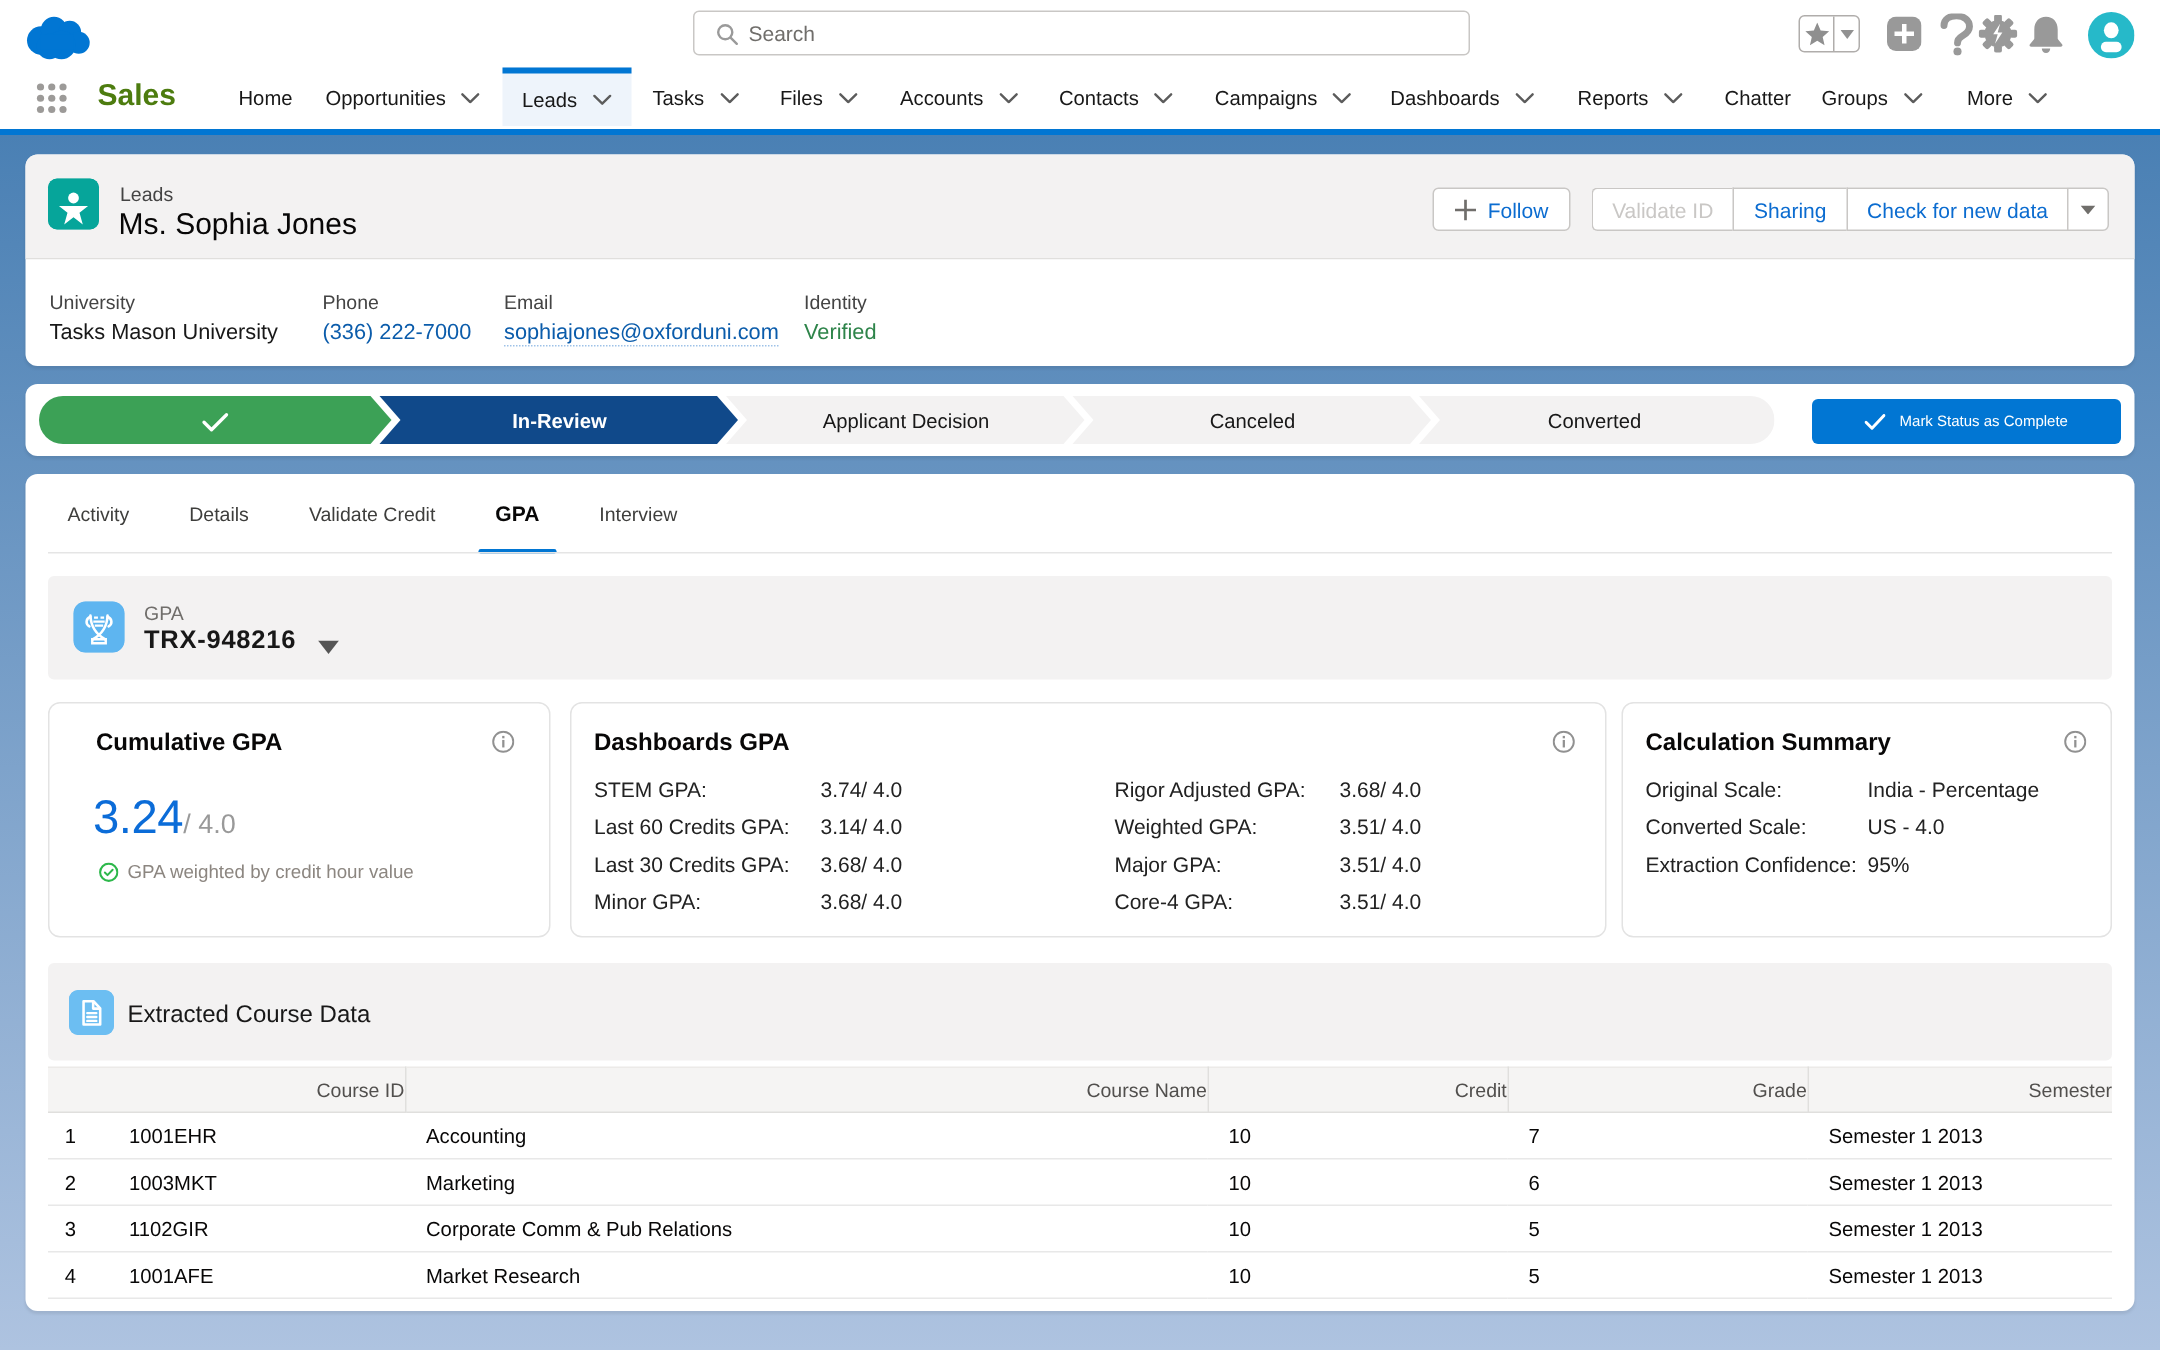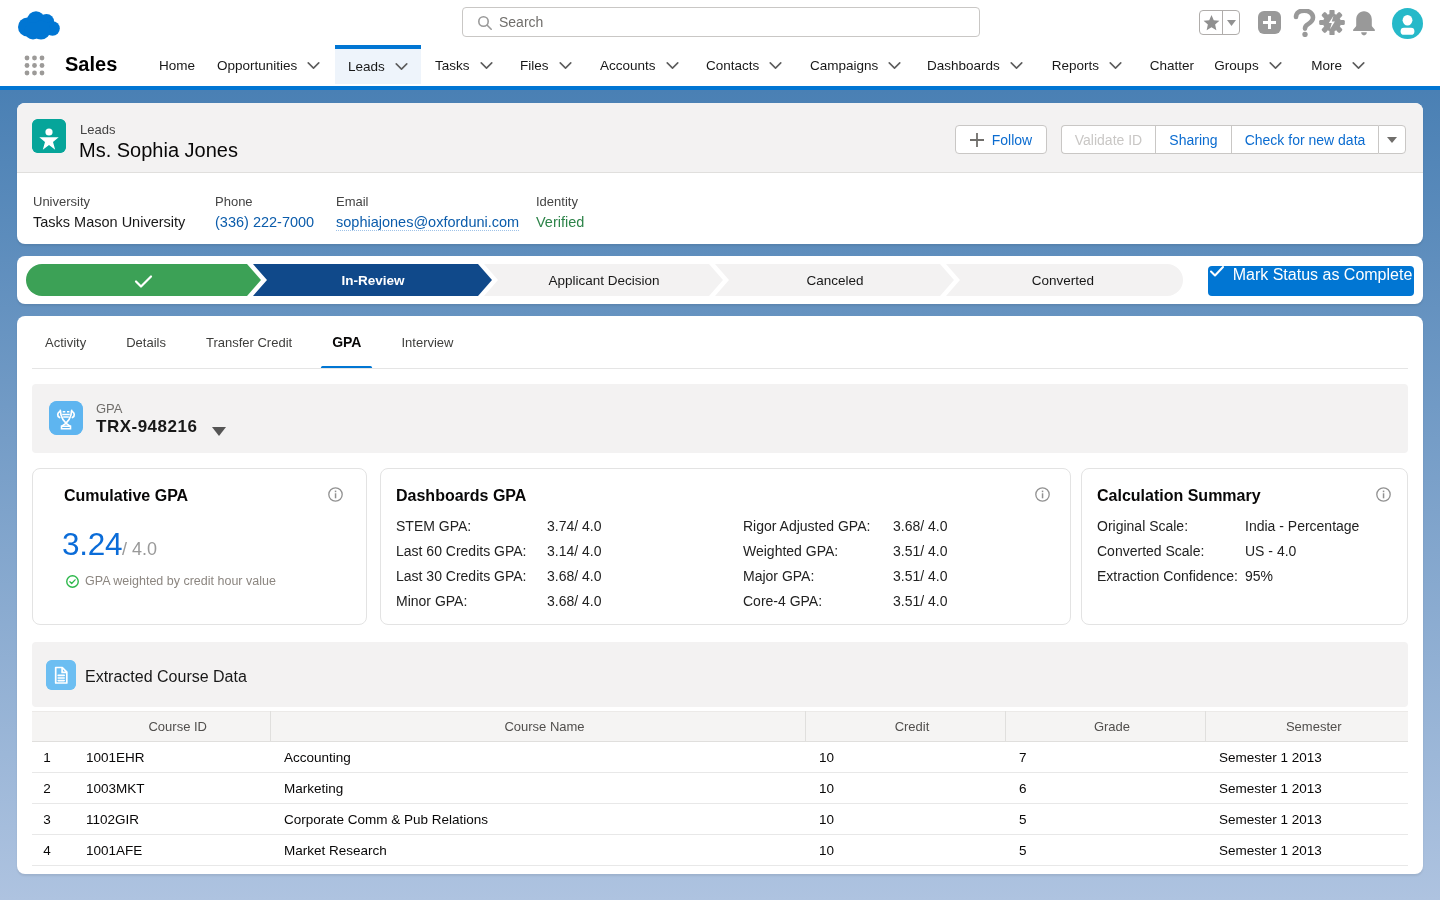--- a/index.html
+++ b/index.html
@@ -17,21 +17,21 @@
 .hicons { position:absolute; top:0; left:0; width:1440px; height:45px; }
 .favgrp { position:absolute; left:1199px; top:10px; width:41px; height:25px; border:1px solid #b0adab; border-radius:4px; display:flex; }
 .favgrp .c1 { width:23px; border-right:1px solid #b0adab; display:flex; align-items:center; justify-content:center; }
 .favgrp .c2 { flex:1; display:flex; align-items:center; justify-content:center; }
 .hic { position:absolute; top:11px; }
 .avatar { position:absolute; left:1392px; top:8px; width:31px; height:31px; }
 
 
 .nav { position:absolute; top:45px; left:0; width:1440px; height:41px; background:#fff; }
 .waffle { position:absolute; left:24px; top:10px; width:21px; height:21px; }
-.appname { position:absolute; left:65px; top:8px; font-size:20px; font-weight:bold; color:#000000; letter-spacing:0; }
+.appname { position:absolute; left:65px; top:8px; font-size:20px; font-weight:bold; color:#4d7c0f; letter-spacing:0; }
 .navtabs { position:absolute; left:146px; top:0px; height:41px; display:flex; align-items:center; }
 .ntab { display:flex; align-items:center; height:41px; padding:0 13px; font-size:13.5px; color:#181818; position:relative; }
 .ntab .chev { margin-left:10px; }
 .ntab.active { background:#eef4fb; border-top:4px solid #0176d3; height:39px; margin-top:0px; align-self:flex-start; padding-top:0px; }
 .brandline { position:absolute; top:86px; left:0; width:1440px; height:4px; background:#0176d3; }
 
 
 .card { position:absolute; left:17px; width:1406px; background:#fff; border-radius:8px; box-shadow:0 2px 2px rgba(0,0,0,.08); }
 .reccard { top:103px; height:141px; }
 .rechead { height:70px; background:#f3f2f2; border-radius:8px 8px 0 0; border-bottom:1px solid #e0dfdd; position:relative; }
@@ -49,21 +49,21 @@
 .recfields { position:absolute; top:71px; left:0; right:0; bottom:0; }
 .fld { position:absolute; top:20px; }
 .fld .lb { font-size:13px; color:#444; }
 .fld .vl { font-size:14.5px; color:#181818; margin-top:5px; }
 .fld .vl.link { color:#0b5cab; }
 .fld .vl.green { color:#2e844a; }
 
 
 .pathcard { top:256px; height:48px; }
 .pathwrap { position:absolute; left:9px; top:8px; }
-.markbtn { position:absolute; right:9px; top:10px; width:206px; height:30px; background:#0176d3; border-radius:4px; color:#fff; font-size:16px; display:flex; align-items:flex-start; justify-content:center; }
+.markbtn { position:absolute; right:9px; top:10px; width:206px; height:30px; background:#0176d3; border-radius:4px; color:#fff; font-size:10px; display:flex; align-items:center; justify-content:center; }
 
 
 .maincard { top:316px; height:558px; }
 .tabs { position:absolute; top:0; left:0; right:0; height:52px; }
 .tabline { position:absolute; top:52px; left:15px; right:15px; height:1px; background:#e5e5e5; }
 .tabs ul { list-style:none; position:absolute; left:8px; top:0; height:52px; display:flex; }
 .tabs li { margin:0 9px; padding:0 11px; display:flex; align-items:center; font-size:13px; color:#3e3e3c; position:relative; }
 .tabs li.sel { font-weight:bold; color:#080707; font-size:14px; }
 .tabs li.sel:after { content:""; position:absolute; left:0; right:0; bottom:-1px; height:3px; background:#0176d3; border-radius:2px; }
 .gpaband { position:absolute; left:15px; top:68px; width:1376px; height:69px; background:#f3f2f2; border-radius:4px; }
@@ -88,21 +88,21 @@
 .mini3 { left:1064px; width:327px; }
 .mini3 .ttl { left:15px; }
 .mini3 .info { right:16px; }
 .kv { position:absolute; font-size:14px; color:#222; }
 
 
 .exband { position:absolute; left:15px; top:326px; width:1376px; height:65px; background:#f3f2f2; border-radius:4px; }
 .exicon { position:absolute; left:14px; top:18px; width:30px; height:30px; border-radius:6px; background:#6cbef2; }
 .exttl { position:absolute; left:53px; top:26px; font-size:16px; color:#181818; }
 table.ctable { position:absolute; left:15px; top:395px; width:1376px; border-collapse:collapse; font-size:13.5px; }
-.ctable th { height:30px; background:#f5f4f3; border-bottom:1px solid #e0dfdd; border-top:1px solid #eceae8; font-weight:normal; text-align:center; font-size:13px; color:#514f4d; padding:0 0 0 14px; border-right:1px solid #e0dfdd; }
+.ctable th { height:30px; background:#f5f4f3; border-bottom:1px solid #e0dfdd; border-top:1px solid #eceae8; font-weight:normal; text-align:right; font-size:13px; color:#514f4d; padding:0 0 0 14px; border-right:1px solid #e0dfdd; }
 .ctable th:first-child { border-right:none; }
 .ctable th:last-child { border-right:none; }
 .ctable td { height:31px; border-bottom:1px solid #e8e8e8; color:#080707; padding:0 0 0 14px; }
 .ctable td.num { text-align:center; padding:0 10px 0 0; }
 </style>
 </head>
 <body>
 <div class="bgpanel"></div>
 <div class="ghead">
   <svg class="cloud" width="44" height="31" viewBox="0 0 44 31">
@@ -291,21 +291,21 @@
   <div class="markbtn"><svg width="14" height="11" viewBox="0 0 14 11" style="margin-right:9px">
         <path d="M1 5.5l4 4L13 1" stroke="#fff" stroke-width="2" fill="none" stroke-linecap="round" stroke-linejoin="round"></path>
       </svg>Mark Status as Complete</div>
 </div>
 
 <div class="card maincard">
   <div class="tabs">
     <ul>
       <li>Activity</li>
         <li>Details</li>
-        <li>Transfer Credit</li>
+        <li>Validate Credit</li>
         <li class="sel">GPA</li>
         <li>Interview</li>
     </ul>
   </div>
   <div class="tabline"></div>
   <div class="gpaband">
     <svg class="gpaicon" width="34" height="34" viewBox="0 0 34 34">
         <rect width="34" height="34" rx="8" fill="#5eb5f0"></rect>
       <g stroke="#fff" stroke-width="1.7" fill="none" stroke-linecap="round">
         <path d="M11.3 9.3 C11.5 15.5 14.5 21.5 21.2 25.2"></path>

